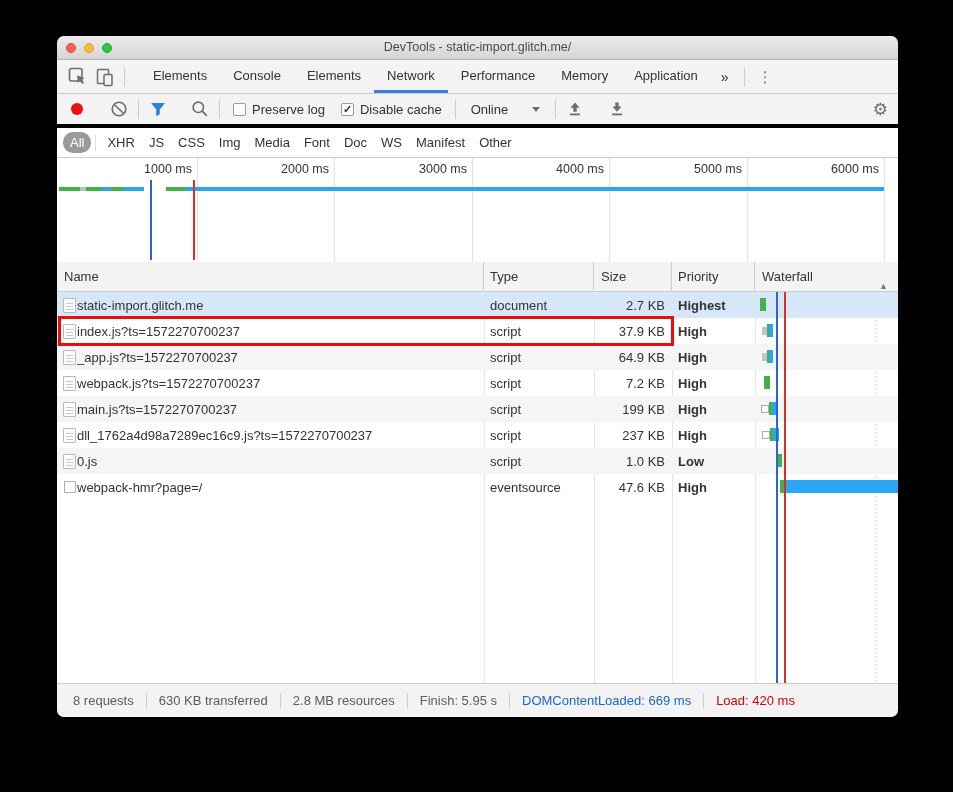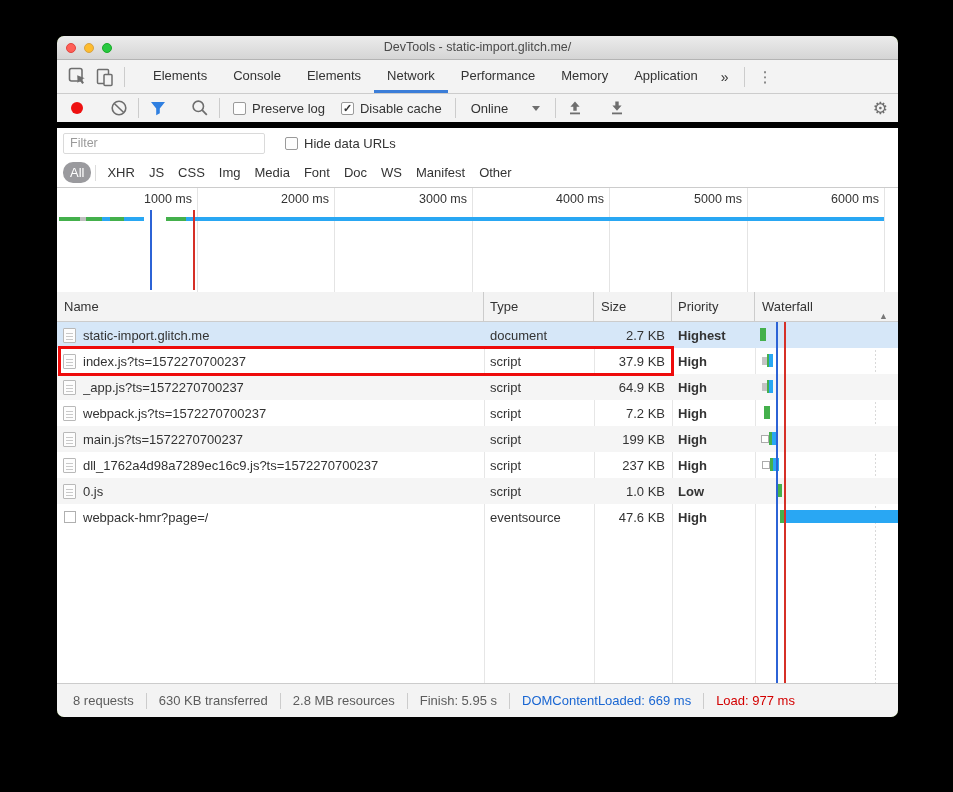--- a/index.html
+++ b/index.html
@@ -25,21 +25,21 @@
     display:flex; align-items:center; padding:0 6px; }
   .icon-btn { width:28px; height:28px; display:flex; align-items:center; justify-content:center; }
   .vsep { width:1px; height:20px; background:#ccc; margin:0 5px; flex:0 0 1px; }
   .tabs { display:flex; height:100%; margin-left:10px; }
   .tab { padding:0 13px; line-height:32px; height:100%; position:relative; color:#333; cursor:default; }
   .tab.active::after { content:""; position:absolute; left:0; right:0; bottom:0; height:3px; background:#3b7dd8; }
   .chevron { padding:0 10px; font-size:14px; color:#333; }
   .dots-v { font-size:15px; color:#6e6e6e; padding:0 8px; letter-spacing:0; }
 
   
-  .toolbar { height:34px; flex:0 0 34px; background:#f3f3f3; border-bottom:6px solid #000000;
+  .toolbar { height:34px; flex:0 0 34px; background:#f3f3f3; border-bottom:4px solid #000000;
     display:flex; align-items:center; padding:0 10px; }
   .record-dot { width:12px; height:12px; border-radius:50%; background:#ee1111; margin:0 8px 0 4px; }
   .tool-gap { width:14px; }
   .chk { display:flex; align-items:center; gap:6px; margin:0 8px; }
   .chk .box { width:13px; height:13px; border:1px solid #9a9a9a; border-radius:2px; background:#fdfdfd;
     font-size:11px; line-height:11px; text-align:center; color:#333; font-weight:bold; }
   .select { display:flex; align-items:center; gap:24px; margin:0 10px; color:#333; }
   .caret-down { width:0; height:0; border-left:4px solid transparent; border-right:4px solid transparent;
     border-top:5px solid #6e6e6e; }
   .gear { margin-left:auto; font-size:17px; color:#6e6e6e; }
@@ -76,21 +76,21 @@
   .tbody { flex:1; position:relative; background:#fff; overflow:hidden; }
   .col-line { position:absolute; top:0; bottom:0; width:1px; background:#e6e6e6; }
   .marker-line { position:absolute; top:0; bottom:0; width:1.5px; }
   .wf-gridline { position:absolute; top:0; bottom:0; width:1px;
     background:repeating-linear-gradient(#d9d9d9 0 2px, transparent 2px 4px); }
 
   .row { height:26px; display:flex; align-items:center; position:relative; }
   .row.alt { background:#f5f5f5; }
   .row.selected { background:#d6e7f8; }
   .cell { height:100%; display:flex; align-items:center; }
-  .cell.c-name { width:427px; padding-left:6px; gap:7px; }
+  .cell.c-name { width:427px; padding-left:6px; gap:1px; }
   .cell.c-type { width:110px; padding-left:6px; }
   .cell.c-size { width:78px; justify-content:flex-end; padding-right:7px; }
   .cell.c-priority { width:83px; padding-left:6px;font-weight:bold; }
   .cell.c-waterfall { flex:1; position:relative; }
   .name-text { white-space:nowrap; overflow:hidden; text-overflow:ellipsis; }
 
   .file-icon { width:13px; height:15px; border:1px solid #b9b9b9; background:#fdfdfd;
     position:relative; flex:0 0 13px; border-radius:1px; }
   .file-icon::after { content:""; position:absolute; left:2px; right:2px; top:4px; height:7px;
     background:repeating-linear-gradient(#c9c9c9 0 1px, transparent 1px 3px); }
@@ -199,27 +199,20 @@
     <span class="tool-gap"></span>
     <span class="icon-btn">
       <svg width="16" height="16" viewBox="0 0 16 16">
         <path d="M8 10.8 L3.4 5.5 H6.3 V1.5 H9.7 V5.5 H12.6 Z" fill="#6e6e6e"></path>
         <rect x="3" y="12.5" width="10" height="1.8" fill="#6e6e6e"></rect>
       </svg>
     </span>
     <span class="gear">⚙</span>
   </div>
 
-  <div class="filter-row">
-    <input class="filter-input" type="text" placeholder="Filter" style="">
-    <span class="chk hide-data">
-      <span class="box"></span>
-      <span>Hide data URLs</span>
-    </span>
-  </div>
 
   <div class="pills-row" id="pills">
       <span class="pill active">All</span>
       <span class="pill-sep"></span>
       <span class="pill">XHR</span>
       <span class="pill">JS</span>
       <span class="pill">CSS</span>
       <span class="pill">Img</span>
       <span class="pill">Media</span>
       <span class="pill">Font</span>
@@ -401,16 +394,16 @@
       <span class="sum-item">8 requests</span>
       <span class="ssep"></span>
       <span class="sum-item">630 KB transferred</span>
       <span class="ssep"></span>
       <span class="sum-item">2.8 MB resources</span>
       <span class="ssep"></span>
       <span class="sum-item">Finish: 5.95 s</span>
       <span class="ssep"></span>
       <span class="sum-item" style="color: rgb(25, 102, 210);">DOMContentLoaded: 669 ms</span>
       <span class="ssep"></span>
-      <span class="sum-item" style="color: rgb(211, 0, 0);">Load: 977 ms</span>
+      <span class="sum-item" style="color: rgb(211, 0, 0);">Load: 420 ms</span>
     </div>
 
 </div>
 
 </body></html>

